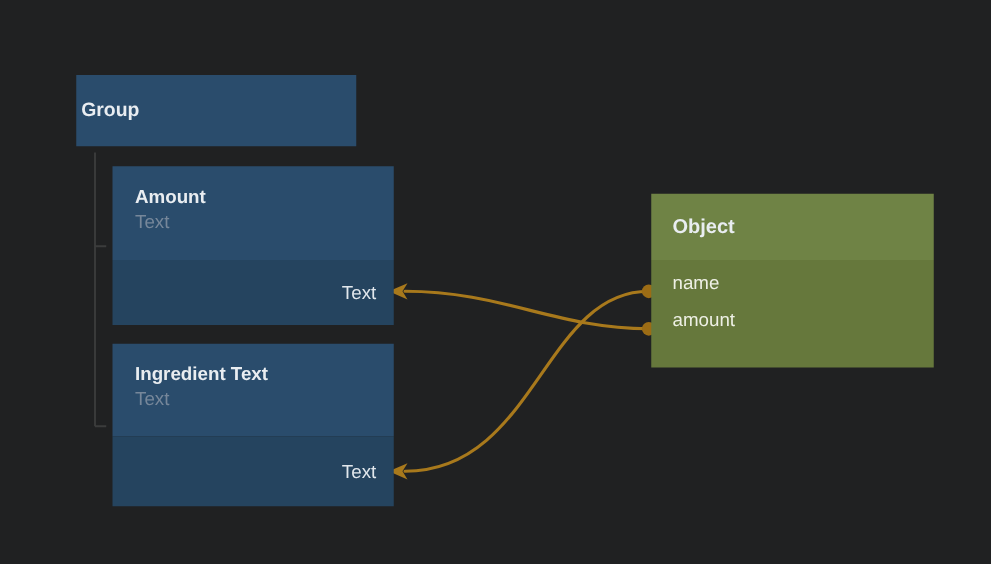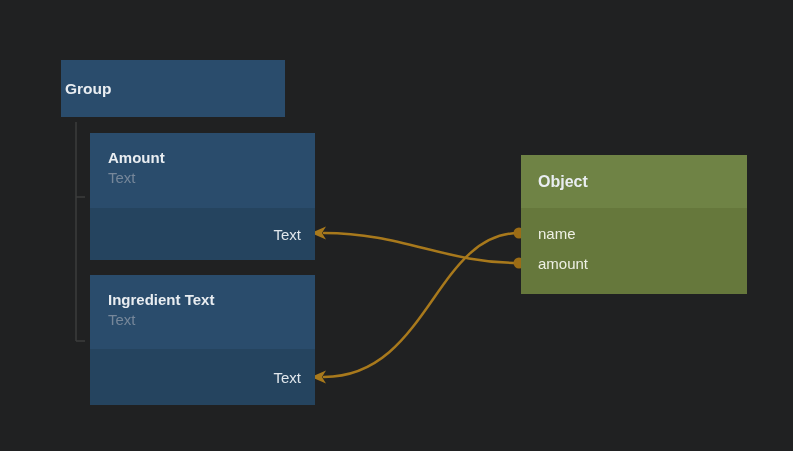--- a/index.html
+++ b/index.html
@@ -99,21 +99,21 @@
   }
   .object-node .body {
     height: 86px;
     background: var(--node_green_body, #66783c);
     box-sizing: border-box;
     padding-top: 10px;
   }
   .object-node .field-row {
     height: 30px;
     display: flex;
-    align-items: center;
+    align-items: flex-start;
     padding-left: 17px;
   }
   .object-node .field-row .field-label {
     font-size: 15px;
     color: var(--field_text, #eef0e5);
   }
 </style>
 </head>
 <body>
 

